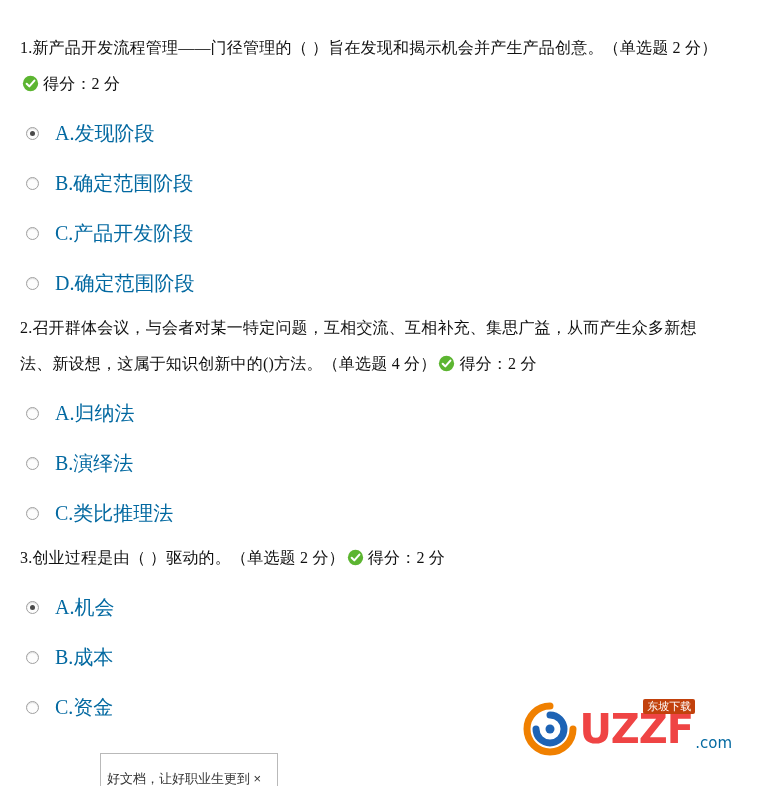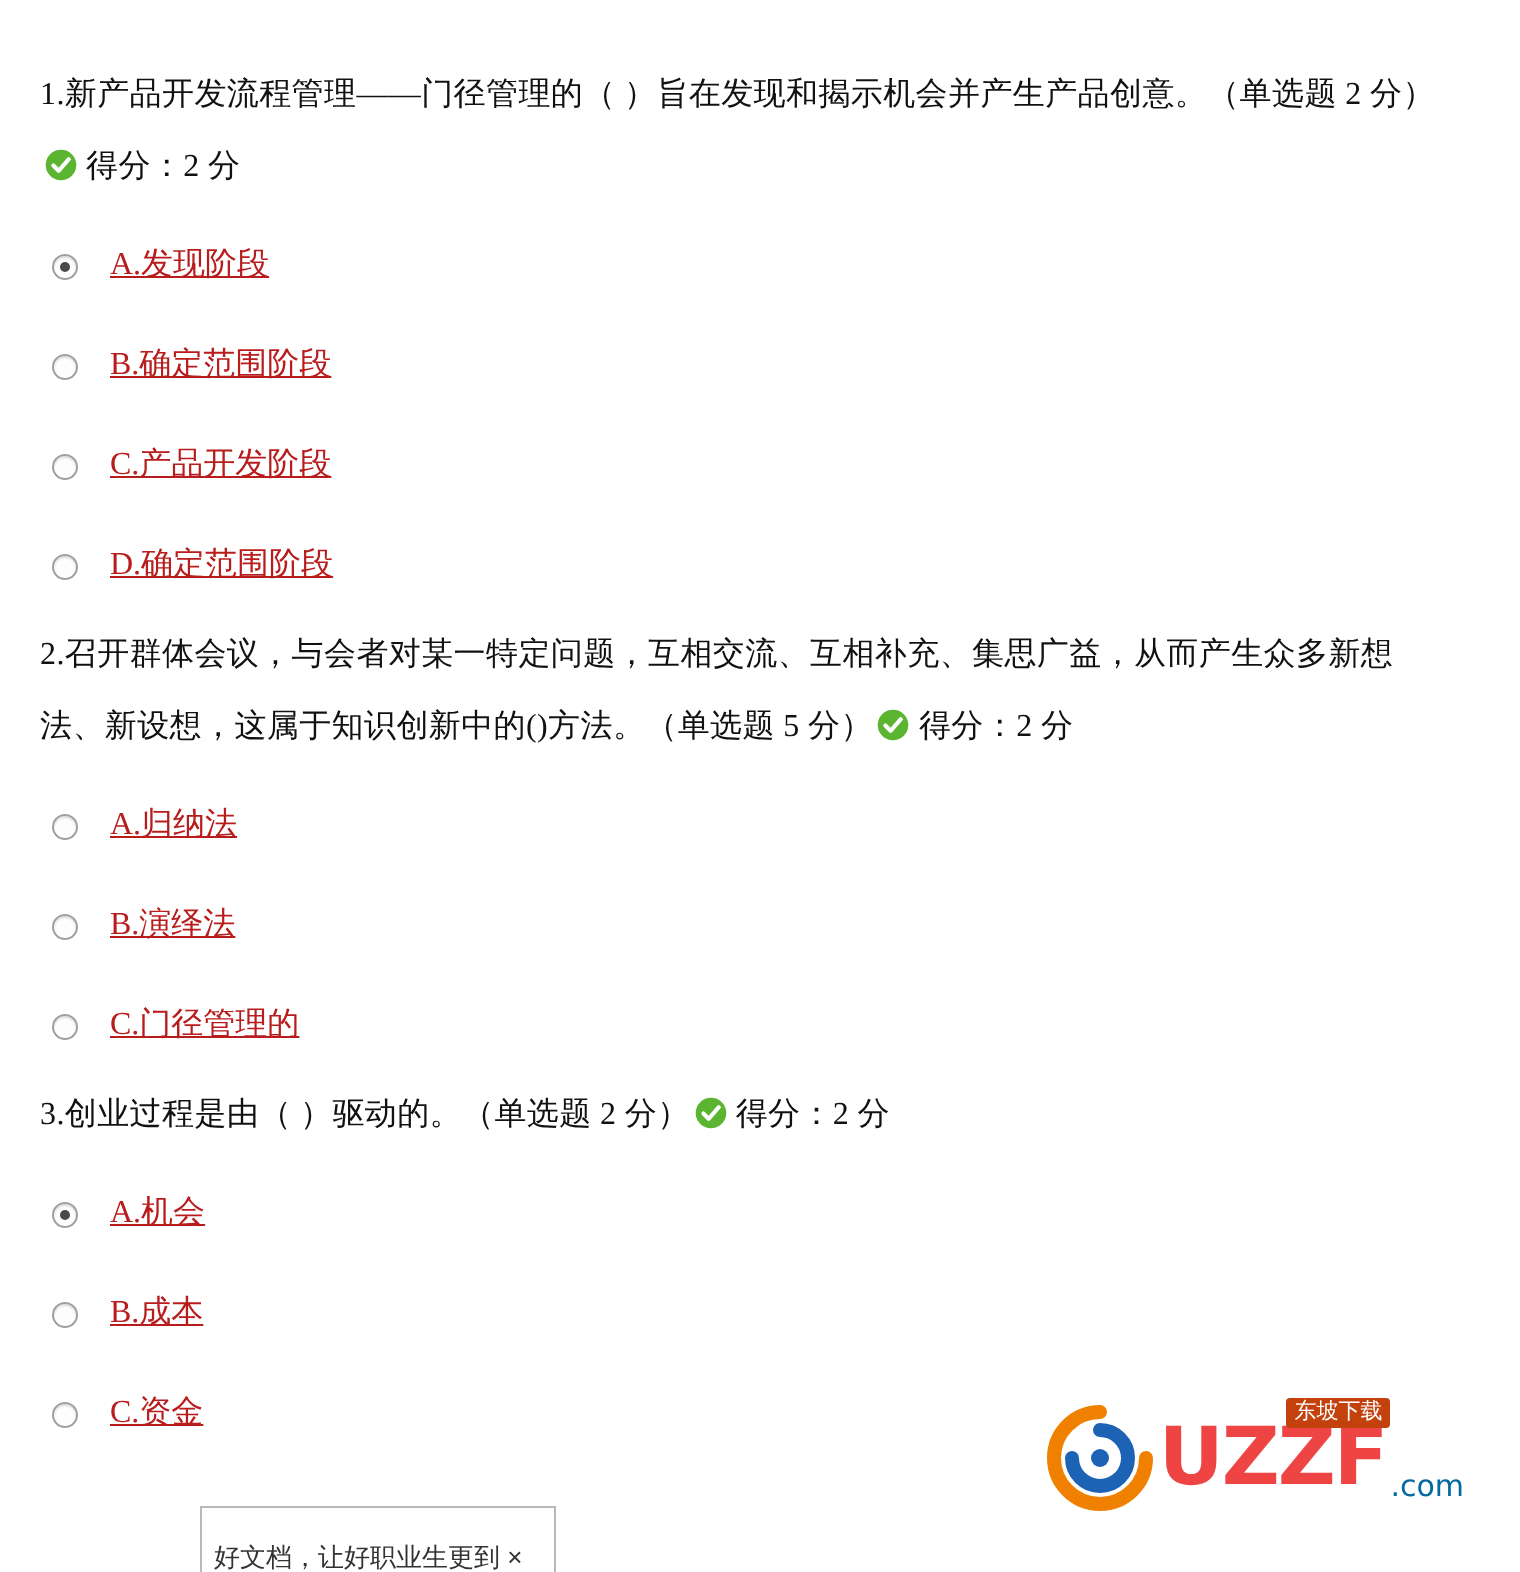--- a/index.html
+++ b/index.html
@@ -84,24 +84,23 @@
     left: 50%;
     top: 50%;
     width: 5px;
     height: 5px;
     margin-left: -2.5px;
     margin-top: -2.5px;
     border-radius: 50%;
     background: #4a4a4a;
   }
   .option-label {
-    font-size: 16px;
-    color: #b91c1c;
+    font-size: 20px;
+    color: #0369a1;
     line-height: 20px;
-    text-decoration: underline;
   }
   
   .watermark {
     position: absolute;
     right: 6px;
     bottom: 30px;
     display: flex;
     align-items: center;
     pointer-events: none;
   }
@@ -191,37 +190,37 @@
         </li>
         <li class="option">
           <span class="radio"></span>
           <span class="option-label">D.确定范围阶段</span>
         </li>
       </ul>
     </div>
 
     <div class="question">
       <div class="q-stem">
-        <span class="stem-text">2.召开群体会议，与会者对某一特定问题，互相交流、互相补充、集思广益，从而产生众多新想法、新设想，这属于知识创新中的()方法。（单选题 5 分）</span><span class="score-wrap"><span class="check-icon"><svg viewBox="0 0 20 20" width="17" height="17">
+        <span class="stem-text">2.召开群体会议，与会者对某一特定问题，互相交流、互相补充、集思广益，从而产生众多新想法、新设想，这属于知识创新中的()方法。（单选题 4 分）</span><span class="score-wrap"><span class="check-icon"><svg viewBox="0 0 20 20" width="17" height="17">
                 <circle cx="10" cy="10" r="9" fill="#5cb531"></circle>
                 <path d="M5.5 10.3 L8.6 13.4 L14.6 6.6" stroke="#ffffff" stroke-width="2.4" fill="none" stroke-linecap="round" stroke-linejoin="round"></path>
               </svg></span><span class="score-text">得分：2 分</span></span>
       </div>
       <ul class="options">
         <li class="option">
           <span class="radio"></span>
           <span class="option-label">A.归纳法</span>
         </li>
         <li class="option">
           <span class="radio"></span>
           <span class="option-label">B.演绎法</span>
         </li>
         <li class="option">
           <span class="radio"></span>
-          <span class="option-label">C.门径管理的</span>
+          <span class="option-label">C.类比推理法</span>
         </li>
       </ul>
     </div>
 
     <div class="question">
       <div class="q-stem">
         <span class="stem-text">3.创业过程是由（  ）驱动的。（单选题 2 分）</span><span class="score-wrap"><span class="check-icon"><svg viewBox="0 0 20 20" width="17" height="17">
                 <circle cx="10" cy="10" r="9" fill="#5cb531"></circle>
                 <path d="M5.5 10.3 L8.6 13.4 L14.6 6.6" stroke="#ffffff" stroke-width="2.4" fill="none" stroke-linecap="round" stroke-linejoin="round"></path>
               </svg></span><span class="score-text">得分：2 分</span></span>

